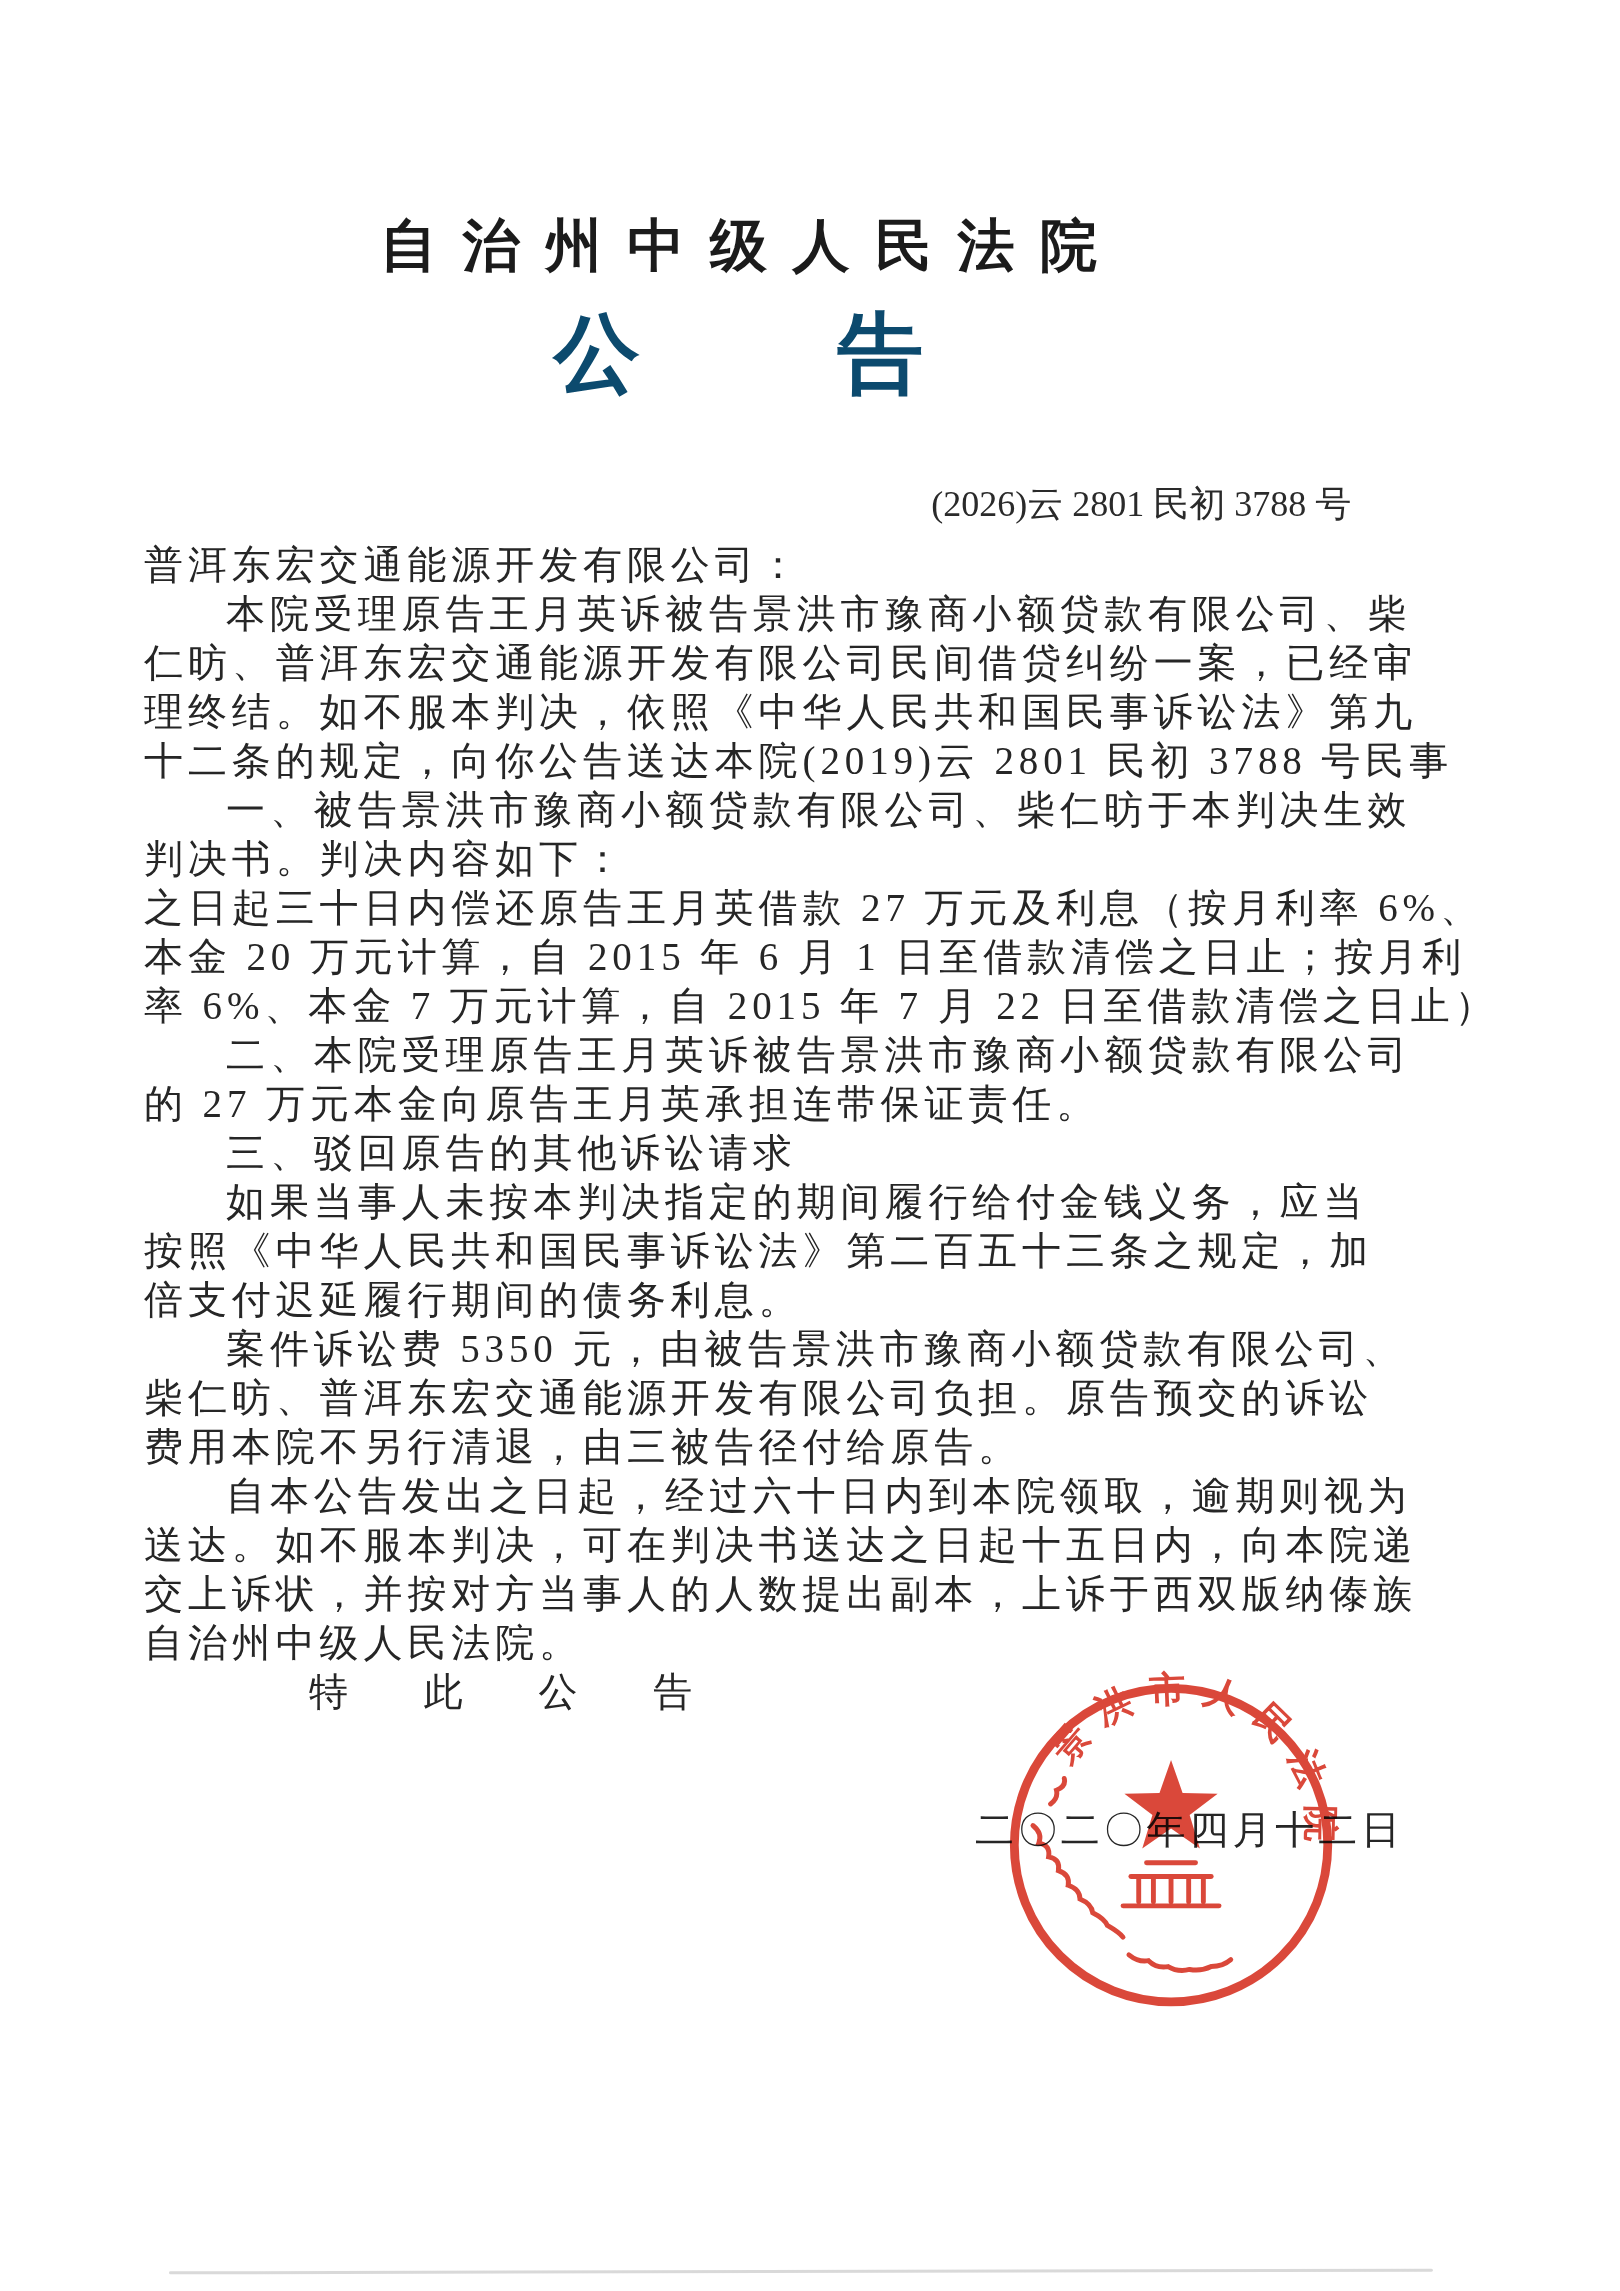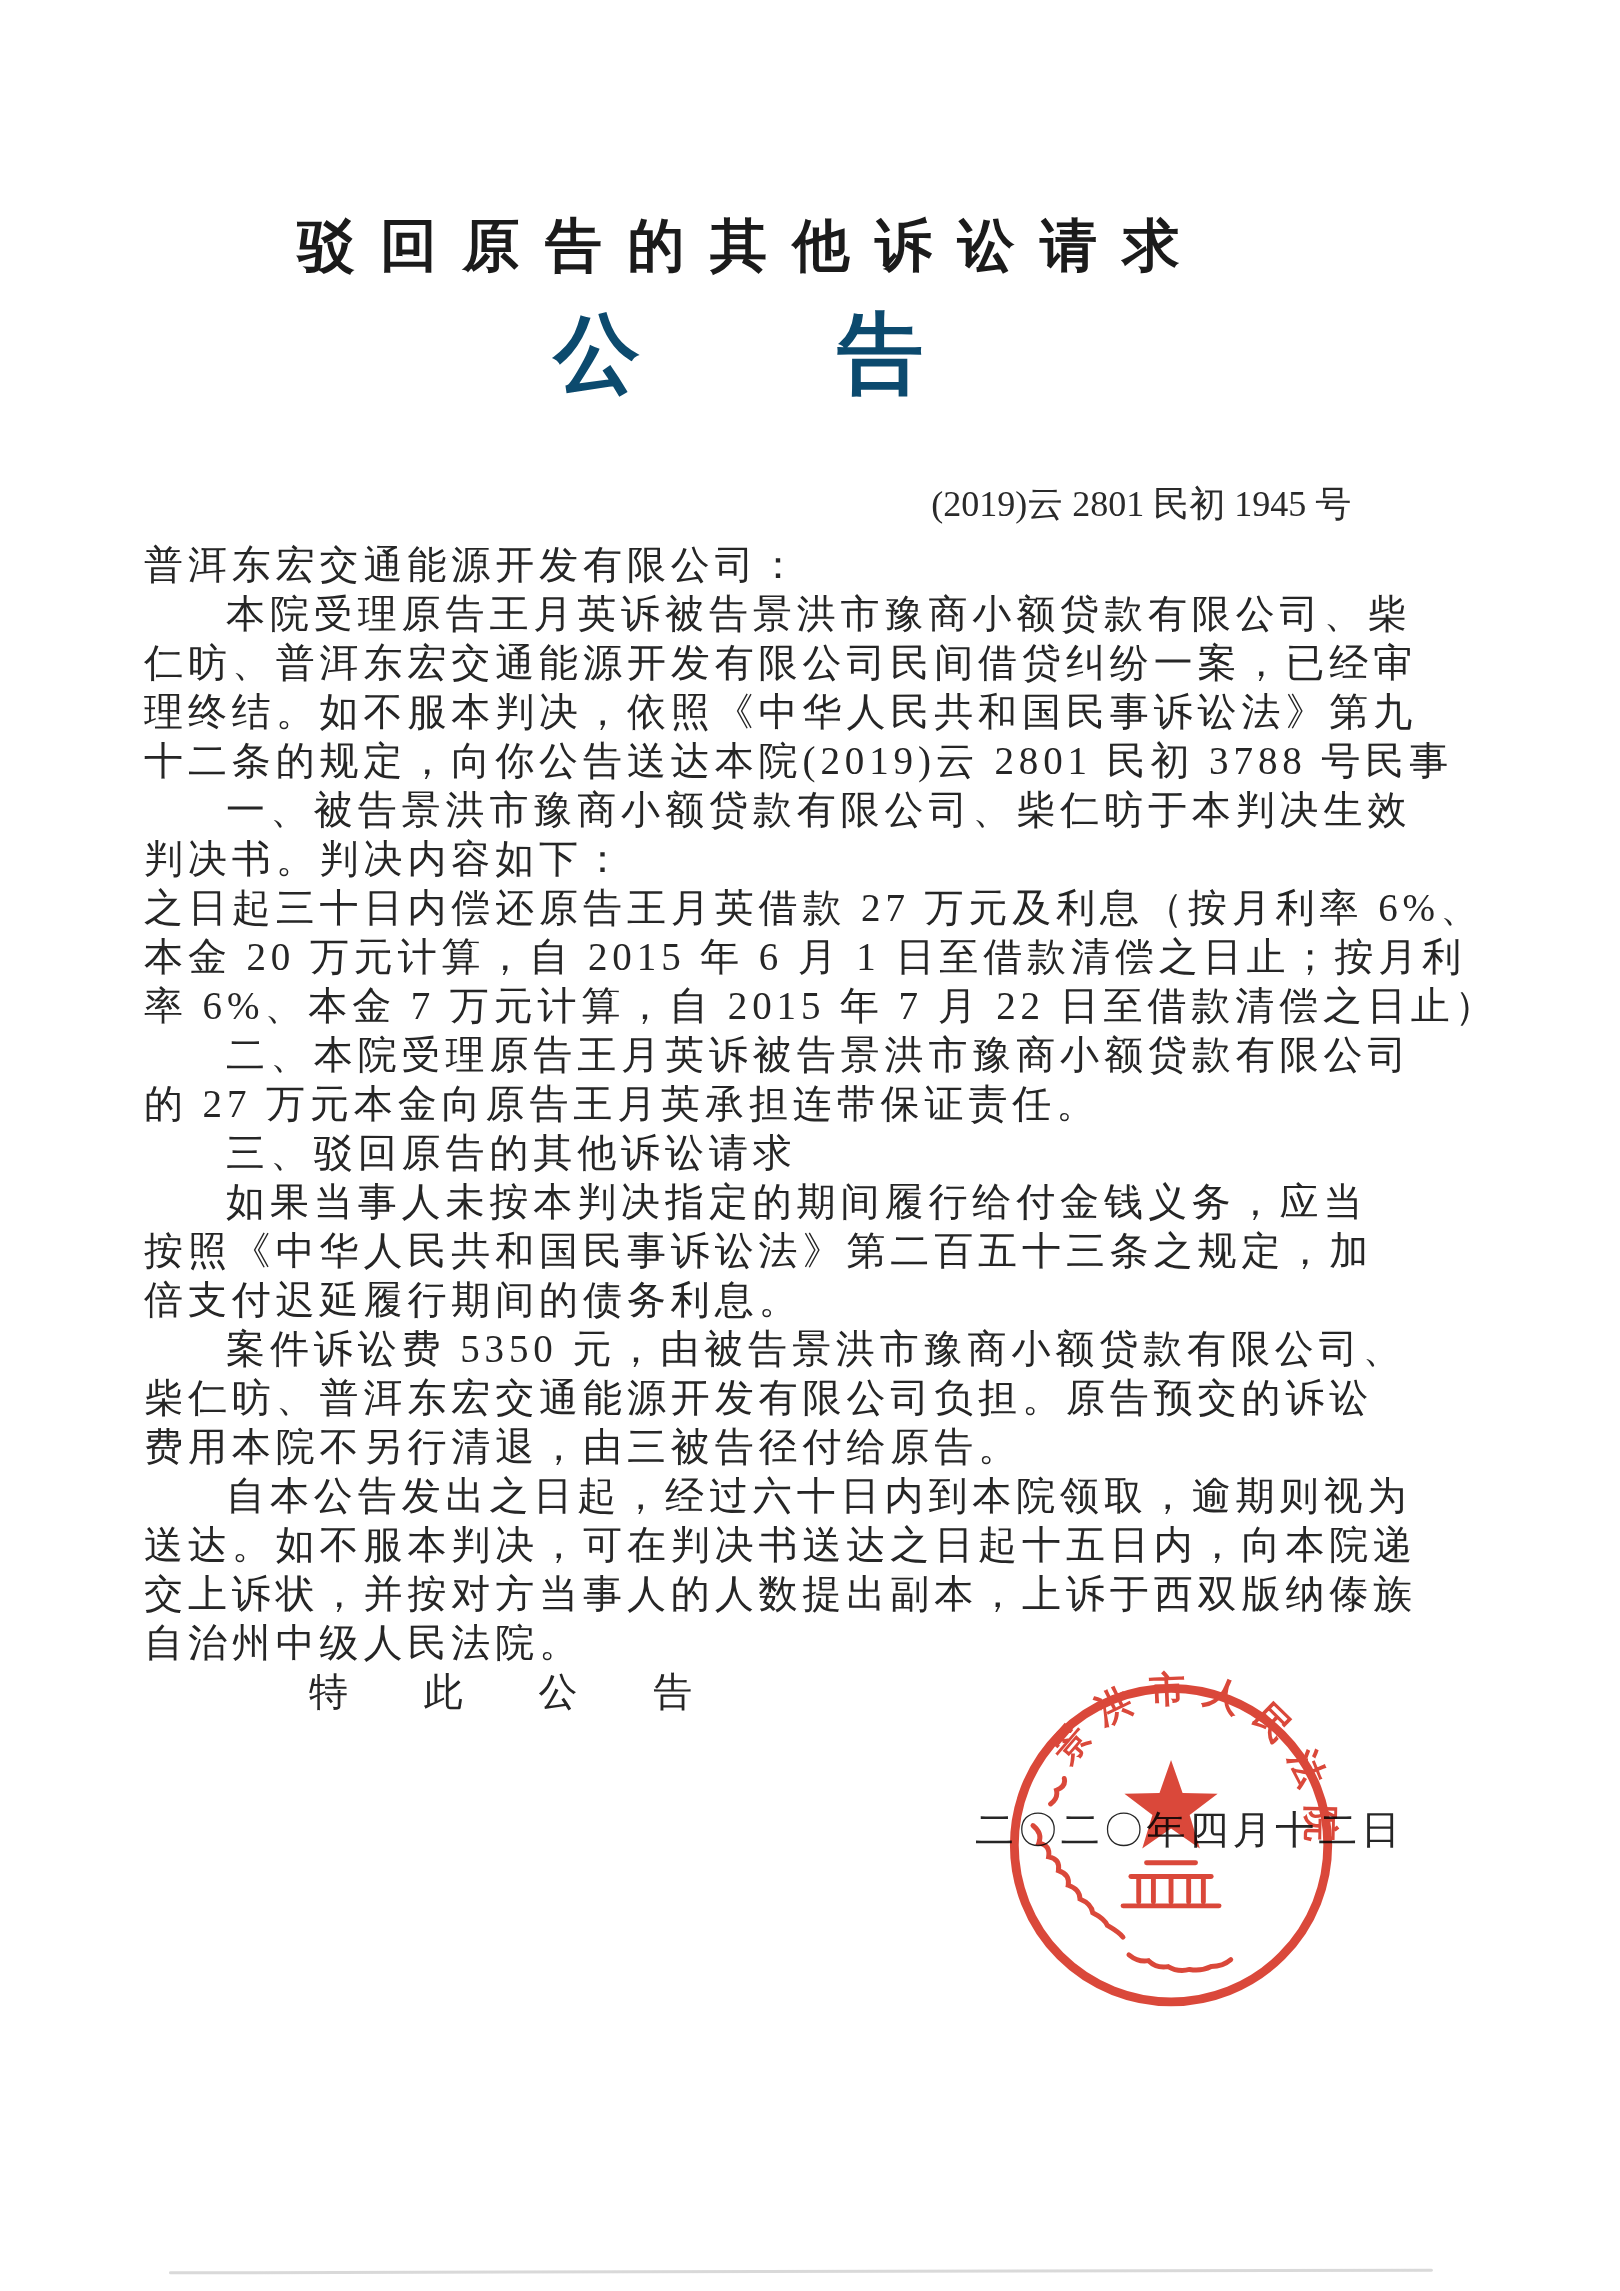--- a/index.html
+++ b/index.html
@@ -114,25 +114,25 @@
     border-radius: 2px;
   }
 </style>
 </head>
 <body>
 
 <div class="page">
 
   <div class="content">
 
-    <div class="court-name">驳回原告的其他诉讼请求</div>
+    <div class="court-name">自治州中级人民法院</div>
 
     <div class="doc-type">公 告</div>
 
-    <div class="case-number">(2019)云 2801 民初 1945 号</div>
+    <div class="case-number">(2026)云 2801 民初 3788 号</div>
 
     <div class="body-text">
       <div class="line">普洱东宏交通能源开发有限公司：</div>
       <div class="line indent">本院受理原告王月英诉被告景洪市豫商小额贷款有限公司、柴</div>
       <div class="line">仁昉、普洱东宏交通能源开发有限公司民间借贷纠纷一案，已经审</div>
       <div class="line">理终结。如不服本判决，依照《中华人民共和国民事诉讼法》第九</div>
       <div class="line">十二条的规定，向你公告送达本院(2019)云 2801 民初 3788 号民事</div>
       <div class="line indent">一、被告景洪市豫商小额贷款有限公司、柴仁昉于本判决生效</div>
       <div class="line">判决书。判决内容如下：</div>
       <div class="line">之日起三十日内偿还原告王月英借款 27 万元及利息（按月利率 6%、</div>

